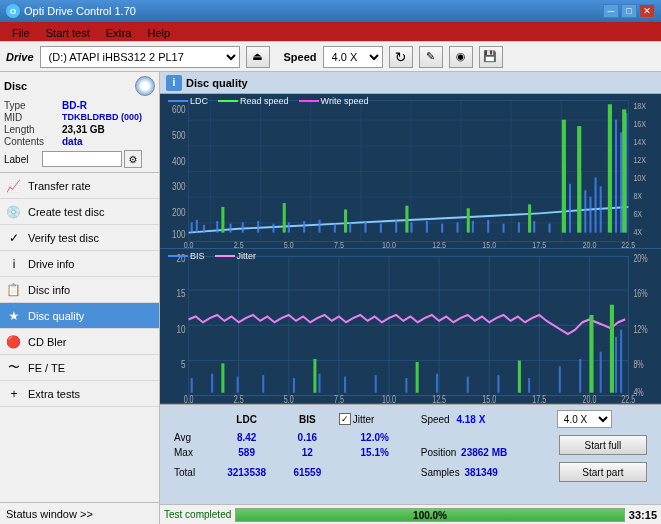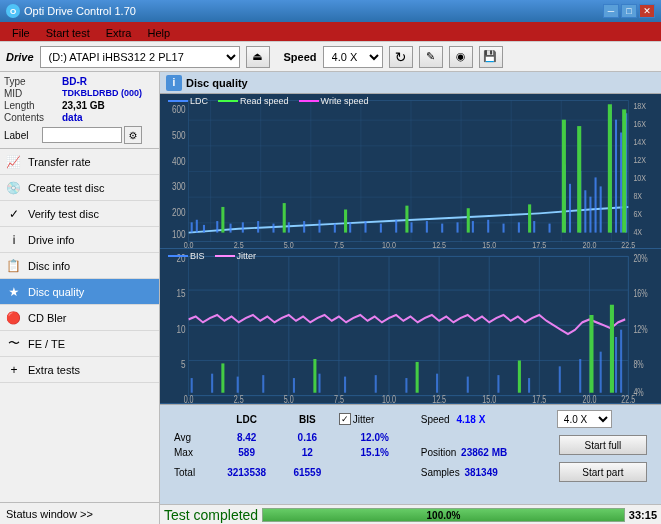--- a/index.html
+++ b/index.html
@@ -261,21 +261,21 @@
     }
     .progress-text {
       position: absolute;
       width: 100%;
       text-align: center;
       font-size: 10px;
       font-weight: bold;
       color: #000;
       line-height: 14px;
     }
-    .status-text { font-size: 14px; color: #006600; }
+    .status-text { font-size: 10px; color: #006600; }
     .time-text { font-size: 11px; font-weight: bold; }
     
     
     .chart-svg { width: 100%; height: 100%; }
   </style>
 </head>
 <body>
 
 <div class="title-bar">
   <div class="title-bar-left">
@@ -312,20 +312,24 @@
   <div class="toolbar-btn" style="font-size:11px;">✎</div>
   <div class="toolbar-btn" style="font-size:11px;">◉</div>
   <div class="toolbar-btn" style="font-size:11px;">💾</div>
 </div>
 
 <div class="main-layout">
 
   <div class="sidebar">
 
     <div class="disc-panel">
+      <div class="disc-panel-header">
+        <span class="disc-title">Disc</span>
+        <div class="disc-icon"></div>
+      </div>
       <div class="disc-row">
         <span class="disc-key">Type</span>
         <span class="disc-val">BD-R</span>
       </div>
       <div class="disc-row">
         <span class="disc-key">MID</span>
         <span class="disc-val" style="font-size:9px;">TDKBLDRBD (000)</span>
       </div>
       <div class="disc-row">
         <span class="disc-key">Length</span>

